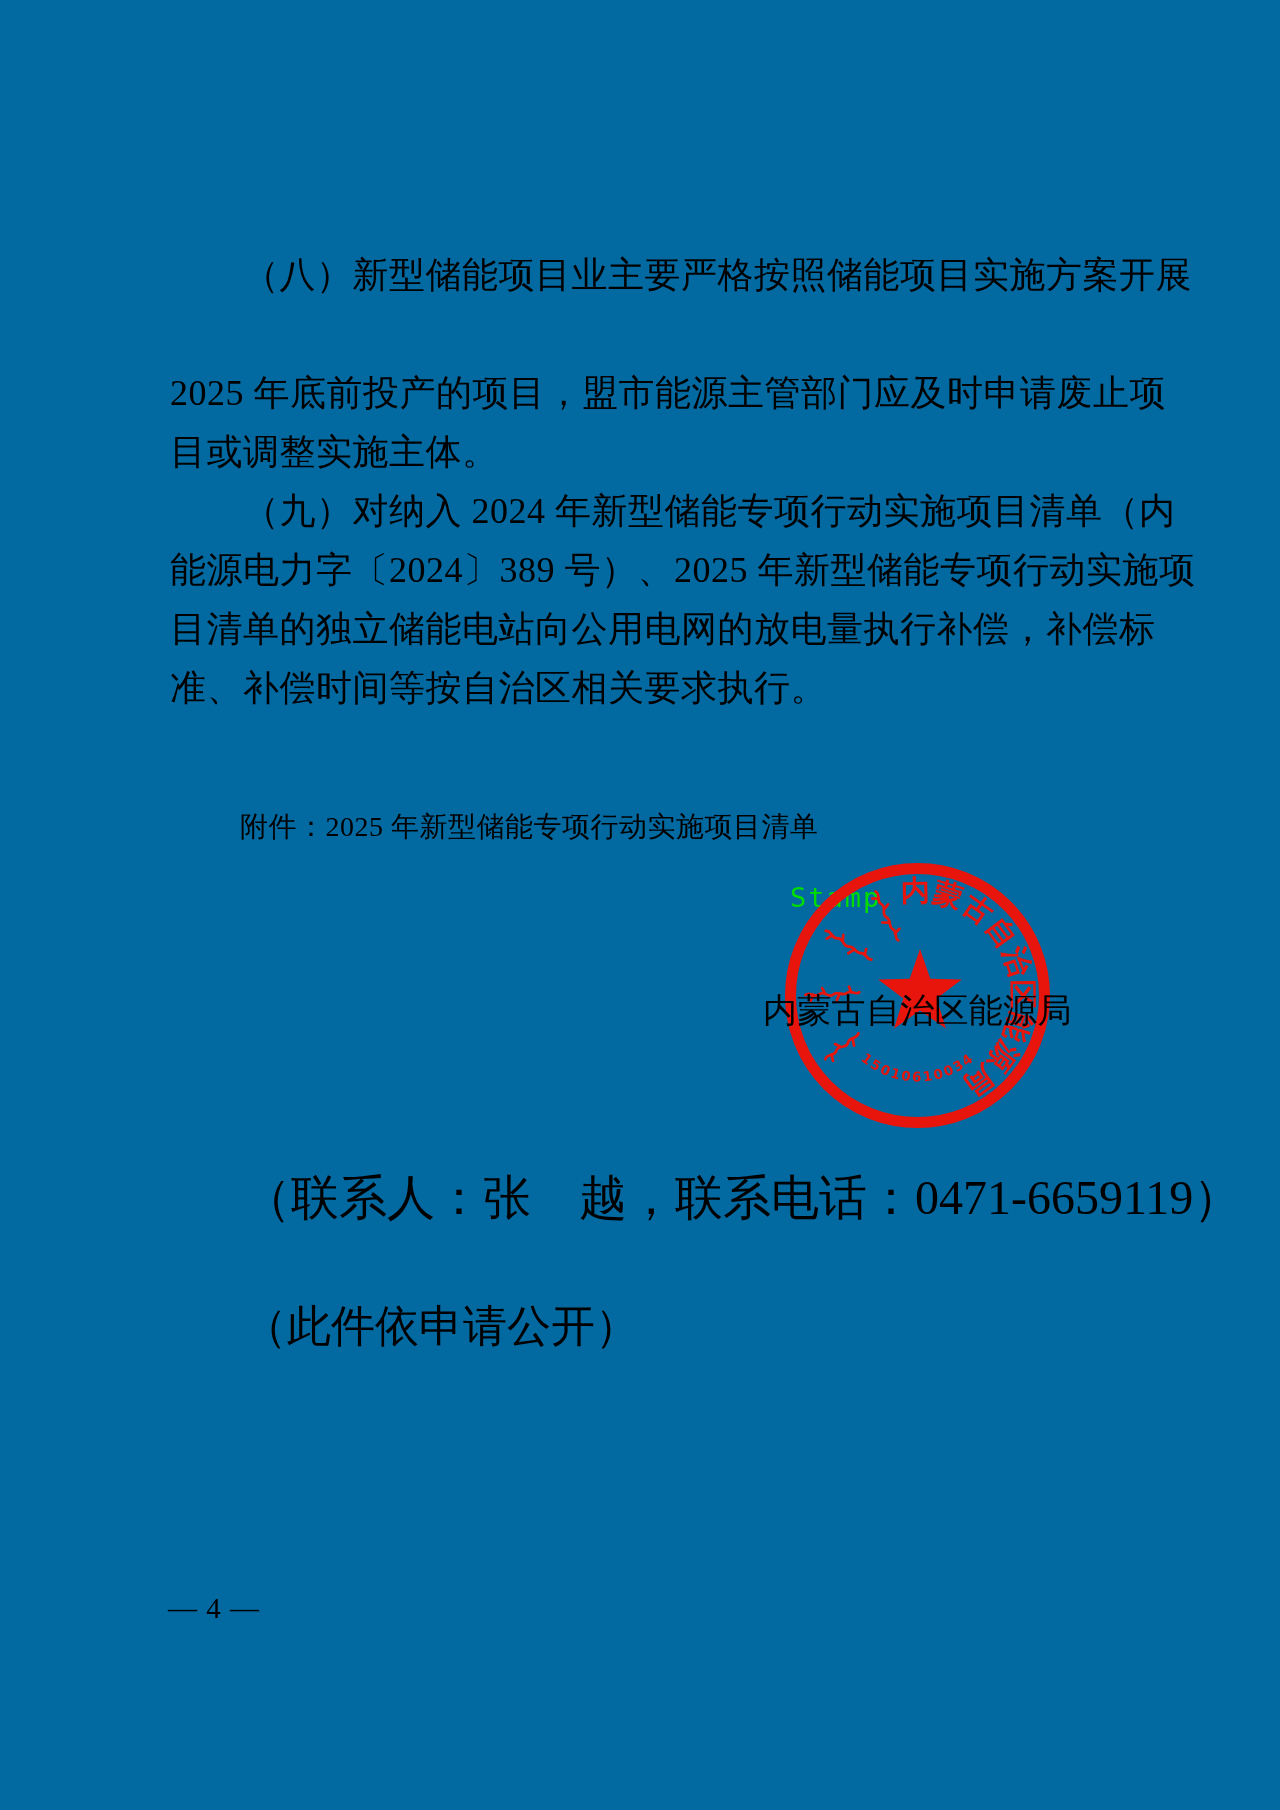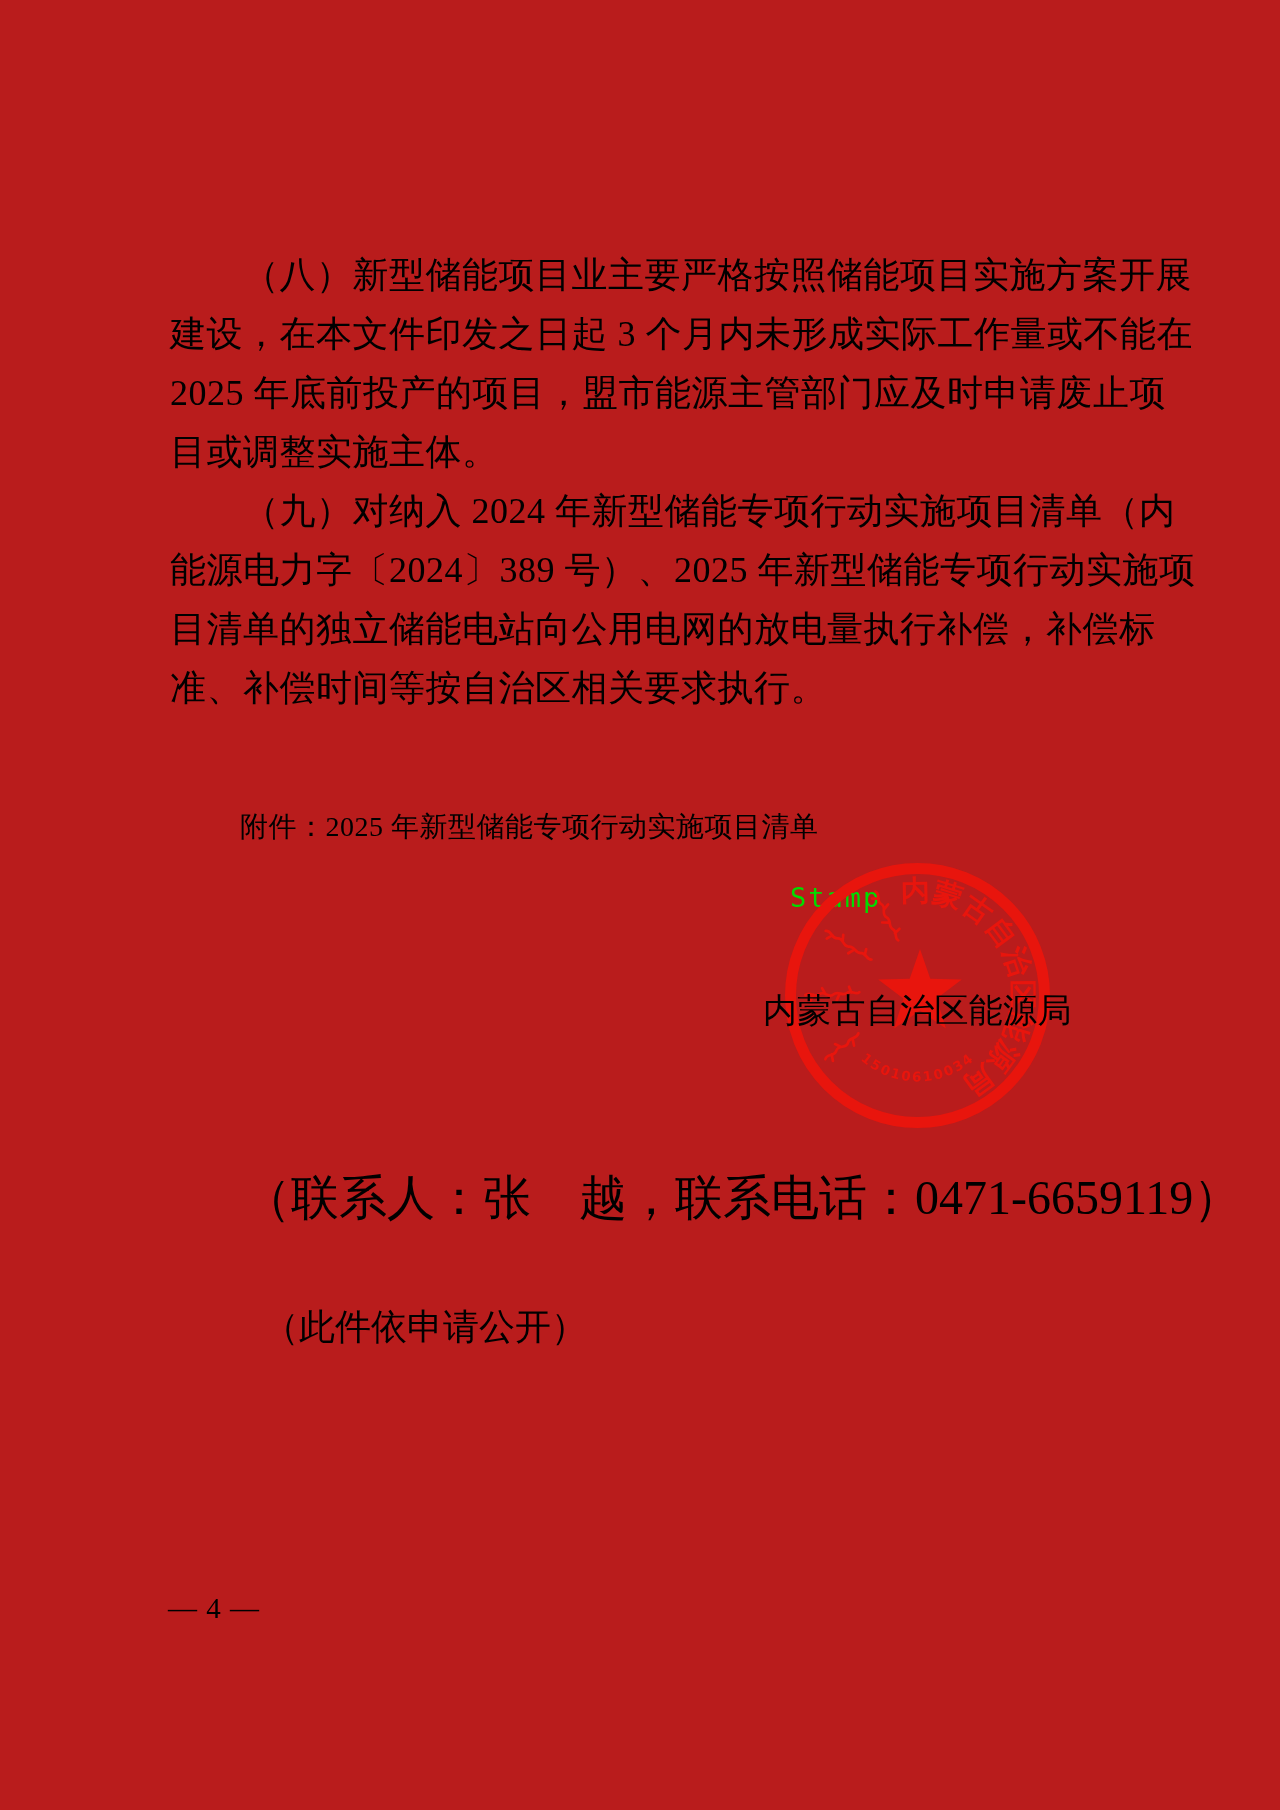--- a/index.html
+++ b/index.html
@@ -1,19 +1,19 @@
 <!DOCTYPE html>
 <html><head>
 <meta charset="utf-8">
 <style>
   html,body { margin:0; padding:0; background:#ffffff; }
   .page {
     position:relative;
     width:1280px; height:1810px;
-    background:#b91c1c;
+    background:#0369a1;
     font-family:"Liberation Serif","DejaVu Serif",serif;
     color:#000;
     overflow:hidden;
   }
   .bodyline {
     position:absolute;
     left:170px; width:960px;
     font-size:36px; line-height:42px;
     white-space:nowrap;
     letter-spacing:0.5px;
@@ -36,34 +36,33 @@
   .sig-date {
     position:absolute; left:787px; top:1059px;
     font-size:34px; line-height:38px; white-space:nowrap; z-index:3;
   }
   .contact-line {
     position:absolute; left:243px; top:1177px;
     font-size:48px; line-height:42px; white-space:nowrap;
   }
   .disclosure-line {
     position:absolute; left:243px; top:1306px;
-    font-size:36px; line-height:42px; white-space:nowrap;margin-left:20px;
+    font-size:44px; line-height:42px; white-space:nowrap;
   }
   .page-number {
     position:absolute; left:168px; top:1592px;
     font-size:29px; letter-spacing:1px; white-space:nowrap;
   }
 </style>
 </head>
 <body>
 
 <div class="page">
 
   <div class="bodyline indent" style="top:254px">（八）新型储能项目业主要严格按照储能项目实施方案开展</div>
-  <div class="bodyline" style="top:313px">建设，在本文件印发之日起 3 个月内未形成实际工作量或不能在</div>
   <div class="bodyline" style="top:372px">2025 年底前投产的项目，盟市能源主管部门应及时申请废止项</div>
   <div class="bodyline" style="top:431px">目或调整实施主体。</div>
   <div class="bodyline indent" style="top:490px">（九）对纳入 2024 年新型储能专项行动实施项目清单（内</div>
   <div class="bodyline" style="top:549px">能源电力字〔2024〕389 号）、2025 年新型储能专项行动实施项</div>
   <div class="bodyline" style="top:667px">准、补偿时间等按自治区相关要求执行。</div>
   <div class="bodyline" style="top:608px">目清单的独立储能电站向公用电网的放电量执行补偿，补偿标</div>
 
   <div class="attach-line">附件：2025 年新型储能专项行动实施项目清单</div>
 
   <div class="stamp-label">Stamp</div>

